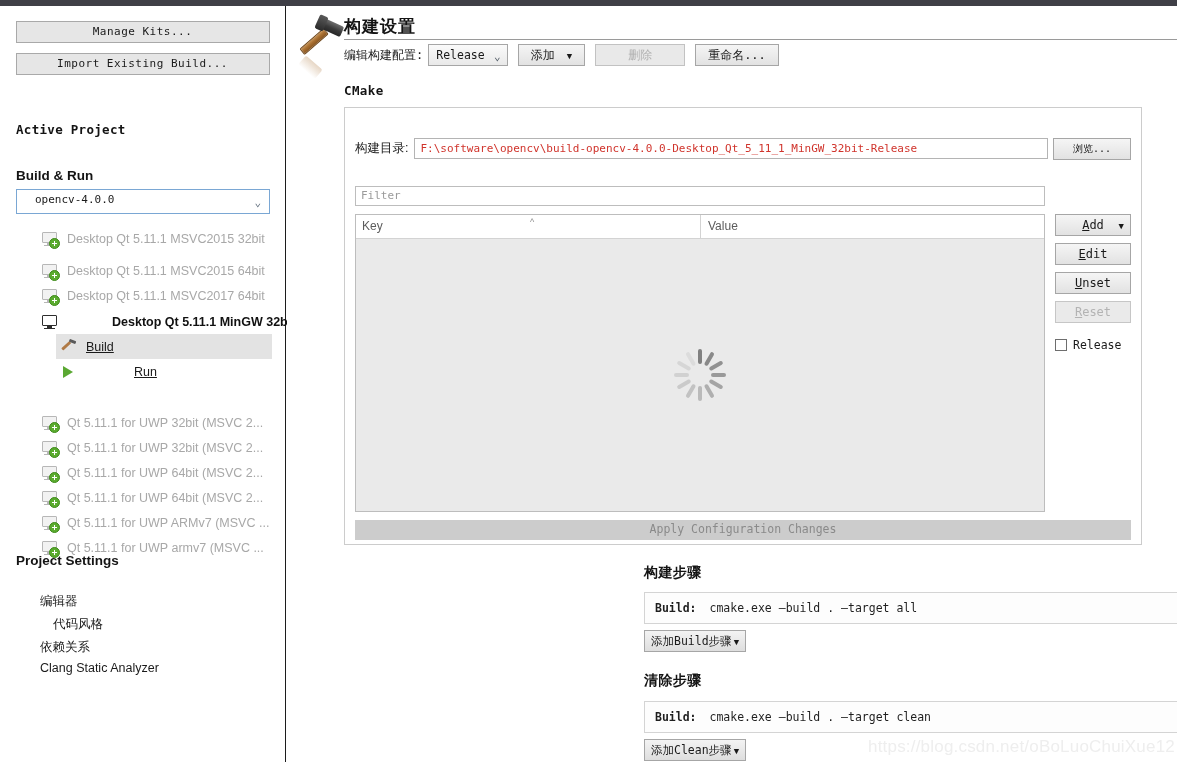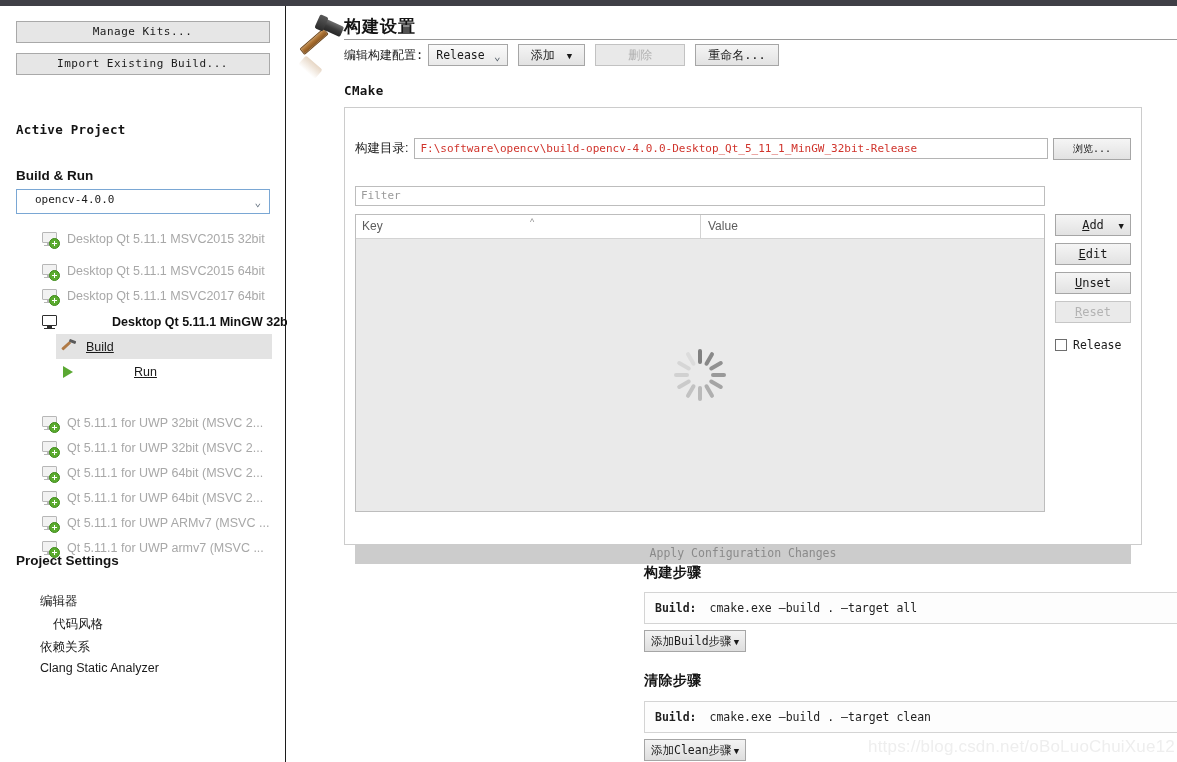--- a/index.html
+++ b/index.html
@@ -334,21 +334,21 @@
     font-family: "DejaVu Sans Mono", monospace;
     font-size: 11.5px; color: #1a1a1a;
   }
 
   .apply-bar {
     position: absolute; left: 10px; top: 412px;
     width: 776px; height: 20px;
     background: #cccccc;
     font-family: "DejaVu Sans Mono", monospace;
     font-size: 11.5px; color: #8a8a8a;
-    text-align: center; line-height: 19px; margin-top: 24px;
+    text-align: center; line-height: 19px;
   }
 
   .step-box {
     position: absolute; left: 357px;
     width: 733px; height: 32px;
     border: 1px solid #d4d4d4; background: #fdfdfd;
     font-family: "DejaVu Sans Mono", monospace;
     font-size: 11.5px; color: #1f1f1f;
     line-height: 30px; padding-left: 10px;
     white-space: nowrap;

